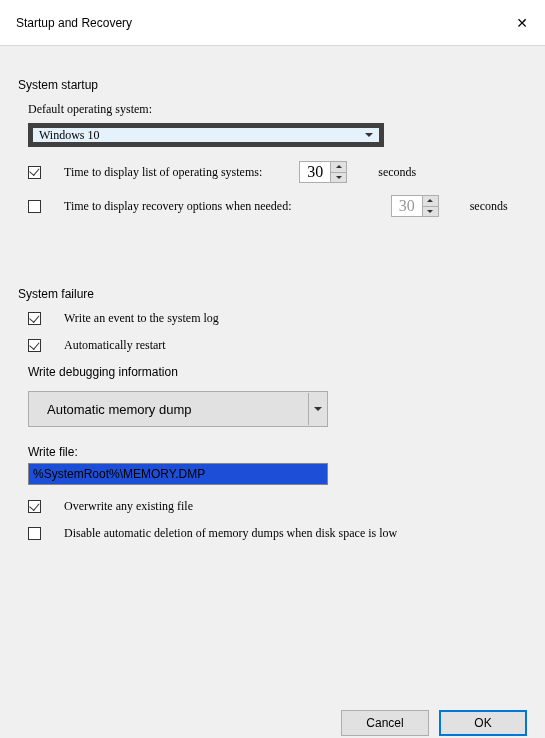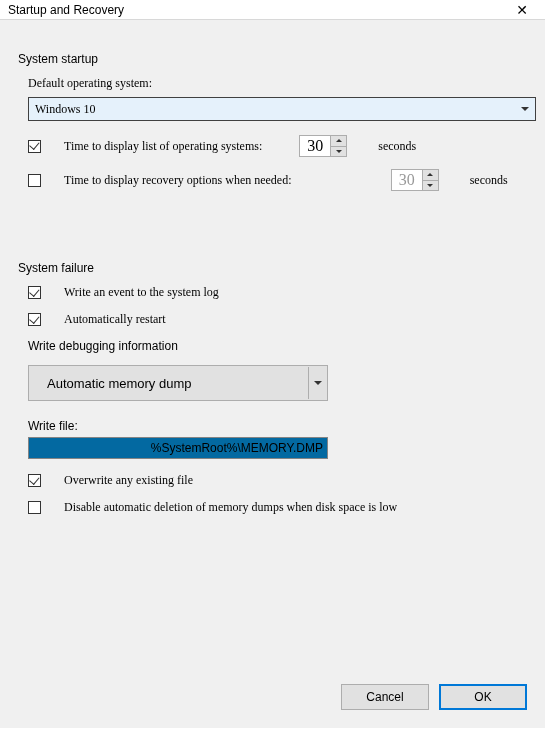--- a/index.html
+++ b/index.html
@@ -7,46 +7,46 @@
       margin: 0;
       font-family: "Segoe UI", Tahoma, sans-serif;
       font-size: 12px;
       background: #fff;
       width: 545px;
       height: 738px;
       overflow: hidden;
       color: #000;
     }
     .titlebar {
-      height: 20px;
+      height: 46px;
       display: flex;
       align-items: center;
-      padding-left: 8px;
+      padding-left: 16px;
       border-bottom: 1px solid #d8d8d8;
       background: #fff;
     }
     .titlebar-title { flex: 1; font-size: 12px; }
     .titlebar-close {
       width: 46px; height: 30px;
       display: flex; align-items: center; justify-content: center;
       font-size: 14px; font-family: "Segoe UI Symbol", sans-serif;
     }
     .content {
       padding: 12px 14px 14px 14px;
       background: #f0f0f0;
       height: calc(100% - 30px);
       position: relative;
     }
     .group { margin-bottom: 18px; }
     .group-title { font-size: 12px; margin: 20px 0 10px 4px; }
     .indent { margin-left: 14px; font-family: Liberation Serif, serif; }
     .label { font-size: 12px; margin-bottom: 6px; display: block; }
     .select {
-      width: 508px; height: 24px;
-      border: 1px solid #404040;
+      width: 356px; height: 24px;
+      border: 5px solid #404040;
       background: #e5f1fb;
       display: flex; align-items: center;
       padding-left: 6px;
       position: relative;
       font-size: 12px;
       margin-bottom: 14px;
     }
     .select-arrow {
       position: absolute; right: 6px; top: 50%; transform: translateY(-50%);
       width: 0; height: 0;
@@ -125,26 +125,25 @@
     }
     .combo-arrow {
       width: 0; height: 0;
       border-left: 4px solid transparent;
       border-right: 4px solid transparent;
       border-top: 4px solid #333;
     }
     .textfield {
       width: 300px; height: 22px;
       border: 1px solid #848484;
-      background: #0369a1;
+      background: #1d4ed8;
       padding: 0 4px;
       font-size: 12px; font-family: inherit;
       margin: 0 0 14px 14px;
       display: block;
-      text-align: right;
     }
     .button-row {
       position: absolute;
       right: 18px; bottom: 18px;
       display: flex; gap: 10px;
     }
     .btn {
       width: 88px; height: 26px;
       border: 1px solid #adadad;
       background: #e1e1e1;

